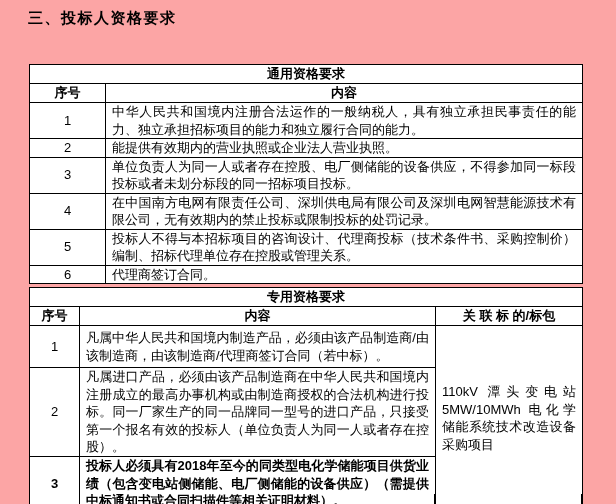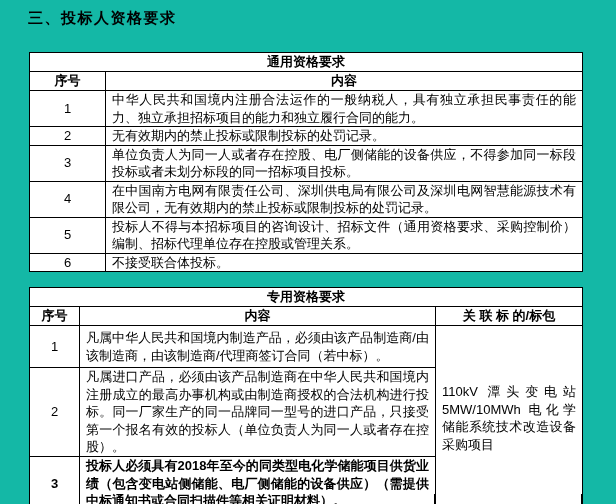--- a/index.html
+++ b/index.html
@@ -4,36 +4,36 @@
 <style>
   * { box-sizing: border-box; margin: 0; padding: 0; }
   html, body { background: #ffffff; }
   body {
     width: 616px; height: 504px;
     font-family: "Liberation Sans", sans-serif;
     color: #000000;
     position: relative;
     overflow: hidden;
   }
-  .page { position: relative; width: 616px; height: 504px; background: #14b8a6; }
+  .page { position: relative; width: 616px; height: 504px; background: #fca5a5; }
 
   .doc-title {
     position: absolute; left: 28px; top: 9px;
     font-size: 15px; font-weight: bold; letter-spacing: 1.5px;
     white-space: nowrap;
   }
 
   table.tbl {
     position: absolute; left: 29px;
     width: 553px;
     border-collapse: collapse;
     table-layout: fixed;
     background: #ffffff;
   }
-  .tbl-general { top: 52px; }
+  .tbl-general { top: 64px; }
   .tbl-special { top: 287px; }
 
   .tbl td {
     border: 1px solid #000000;
     font-size: 13px;
     line-height: 17.5px;
     vertical-align: middle;
     overflow: hidden;
   }
   td.hdr {
@@ -88,37 +88,37 @@
       <tr>
         <td class="hdr">序号</td>
         <td class="hdr">内容</td>
       </tr>
       <tr>
         <td class="no">1</td>
         <td class="content">中华人民共和国境内注册合法运作的一般纳税人，具有独立承担民事责任的能力、独立承担招标项目的能力和独立履行合同的能力。</td>
       </tr>
       <tr>
         <td class="no">2</td>
-        <td class="content">无有效期内的禁止投标或限制投标的处罚记录。</td>
+        <td class="content">能提供有效期内的营业执照或企业法人营业执照。</td>
       </tr>
       <tr>
         <td class="no">3</td>
         <td class="content">单位负责人为同一人或者存在控股、电厂侧储能的设备供应，不得参加同一标段投标或者未划分标段的同一招标项目投标。</td>
       </tr>
       <tr>
         <td class="no">4</td>
         <td class="content">在中国南方电网有限责任公司、深圳供电局有限公司及深圳电网智慧能源技术有限公司，无有效期内的禁止投标或限制投标的处罚记录。</td>
       </tr>
       <tr>
         <td class="no">5</td>
-        <td class="content">投标人不得与本招标项目的咨询设计、招标文件（通用资格要求、采购控制价）编制、招标代理单位存在控股或管理关系。</td>
+        <td class="content">投标人不得与本招标项目的咨询设计、代理商投标（技术条件书、采购控制价）编制、招标代理单位存在控股或管理关系。</td>
       </tr>
       <tr>
         <td class="no">6</td>
-        <td class="content">不接受联合体投标。</td>
+        <td class="content">代理商签订合同。</td>
       </tr>
     </tbody>
   </table>
 
   <table class="tbl tbl-special">
     <colgroup>
         <col style="width:50px">
         <col style="width:356px">
         <col style="width:147px">
       </colgroup>

